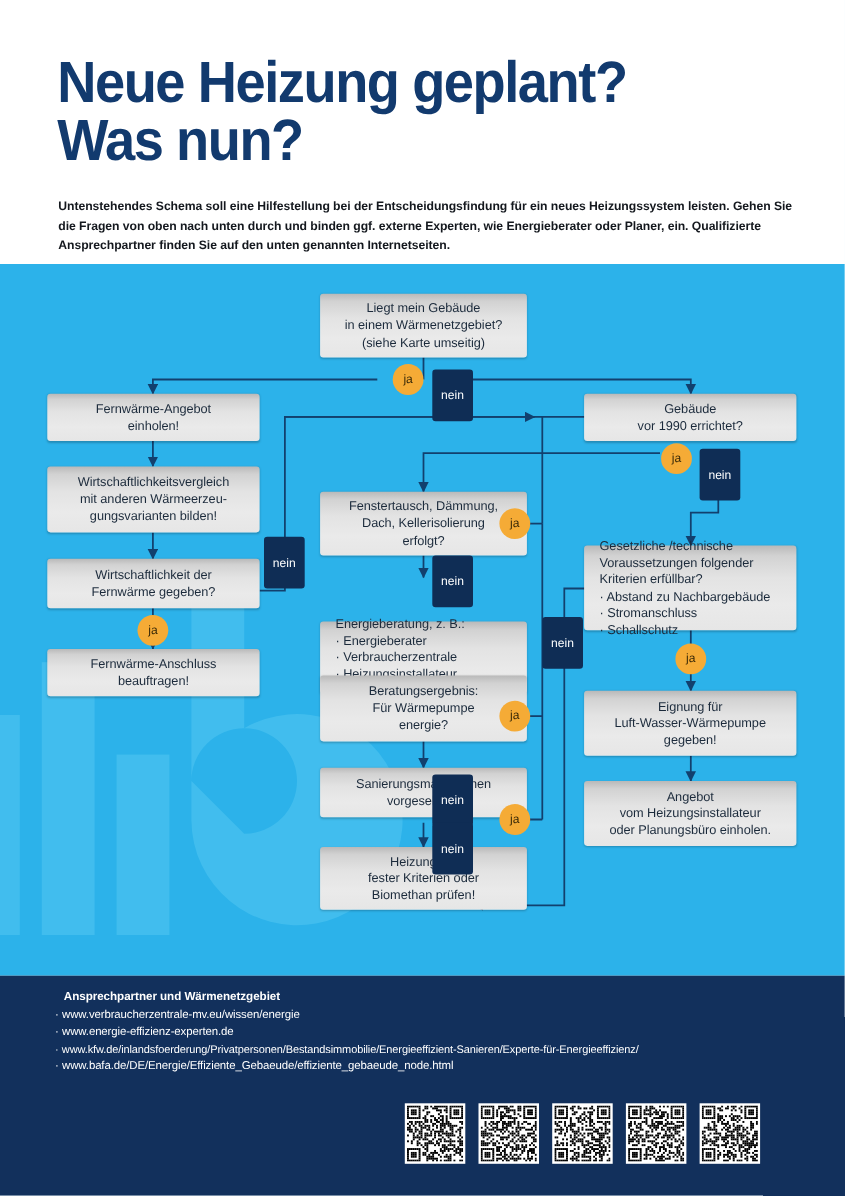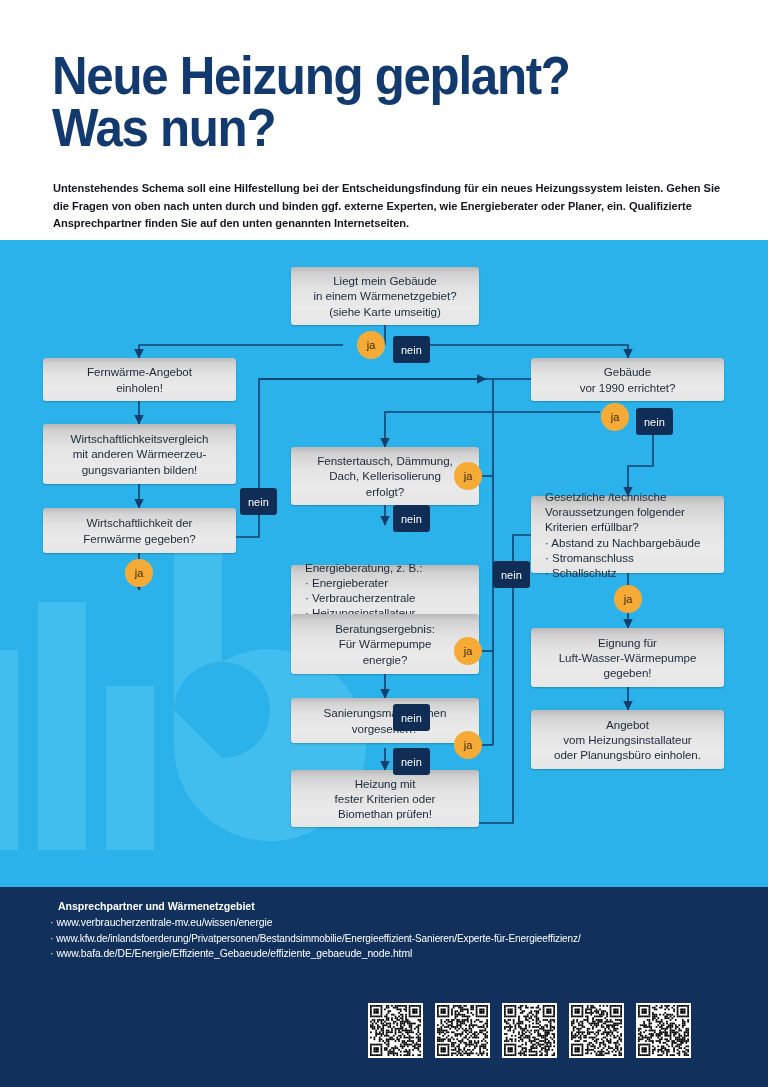--- a/index.html
+++ b/index.html
@@ -86,21 +86,21 @@
     background:#f5ab36;
     color:#3a2a08;font-size:11px;
     display:flex;align-items:center;justify-content:center;
     z-index:6;
   }
   .nein{
     position:absolute;height:19px;border-radius:3px;
     background:#0f2d55;
     color:#ffffff;font-size:11px;
     display:flex;align-items:center;justify-content:center;
-    padding:4px 8px;
+    padding:14px 8px;
     z-index:6;
   }
   
   #wires{position:absolute;left:0;top:0;width:768px;height:647px;z-index:1;}
   .box, .ja, .nein{z-index:4;}
 </style>
 </head>
 <body>
 
 <div id="page">
@@ -174,20 +174,22 @@
     <div class="box" style="left:43px;top:118px;width:193px;height:43px;">Fernwärme-Angebot
 einholen!</div>
 
     <div class="box" style="left:43px;top:184px;width:193px;height:60px;">Wirtschaftlichkeitsvergleich
 mit anderen Wärmeerzeu-
 gungsvarianten bilden!</div>
 
     <div class="box" style="left:43px;top:268px;width:193px;height:45px;">Wirtschaftlichkeit der
 Fernwärme gegeben?</div>
 
+    <div class="box" style="left:43px;top:350px;width:193px;height:43px;">Fernwärme-Anschluss
+beauftragen!</div>
 
     <div class="box" style="left:531px;top:118px;width:193px;height:43px;">Gebäude
 vor 1990 errichtet?</div>
 
     <div class="box" style="left:291px;top:207px;width:188px;height:58px;">Fenstertausch, Dämmung,
 Dach, Kellerisolierung
 erfolgt?</div>
 
     <div class="box left-align" style="left:291px;top:285px;width:188px;height:65px;margin-top:40px;">Energieberatung, z. B.:
 · Energieberater
@@ -249,20 +251,21 @@
         <rect x="10" y="160" width="48" height="200"></rect>
         <rect x="78" y="112" width="48" height="248"></rect>
         <rect x="146" y="196" width="48" height="164"></rect>
         <path d="M214 40 h48 v132 a96 96 0 1 1 -48 84 z M262 268 a48 48 0 1 0 -48 -48 z"></path>
       </g>
     </svg>
     <div id="footer-inner">
       <div id="f-title">Ansprechpartner und Wärmenetzgebiet</div>
       <div id="f-list">
           <div class="f-item"><span class="bullet">·</span><span>www.verbraucherzentrale-mv.eu/wissen/energie</span></div>
+          <div class="f-item"><span class="bullet">·</span><span>www.energie-effizienz-experten.de</span></div>
           <div class="f-item" style="font-size: 10px;"><span class="bullet">·</span><span>www.kfw.de/inlandsfoerderung/Privatpersonen/Bestandsimmobilie/Energieeffizient-Sanieren/Experte-für-Energieeffizienz/</span></div>
           <div class="f-item"><span class="bullet">·</span><span>www.bafa.de/DE/Energie/Effiziente_Gebaeude/effiziente_gebaeude_node.html</span></div>
         </div>
     </div>
   </div>
 
   <div id="qrs">
       <div class="qr">
         <svg viewBox="0 0 29 29" width="51" height="51">
           <rect x="9" y="0" width="1" height="1" fill="#000"></rect>

